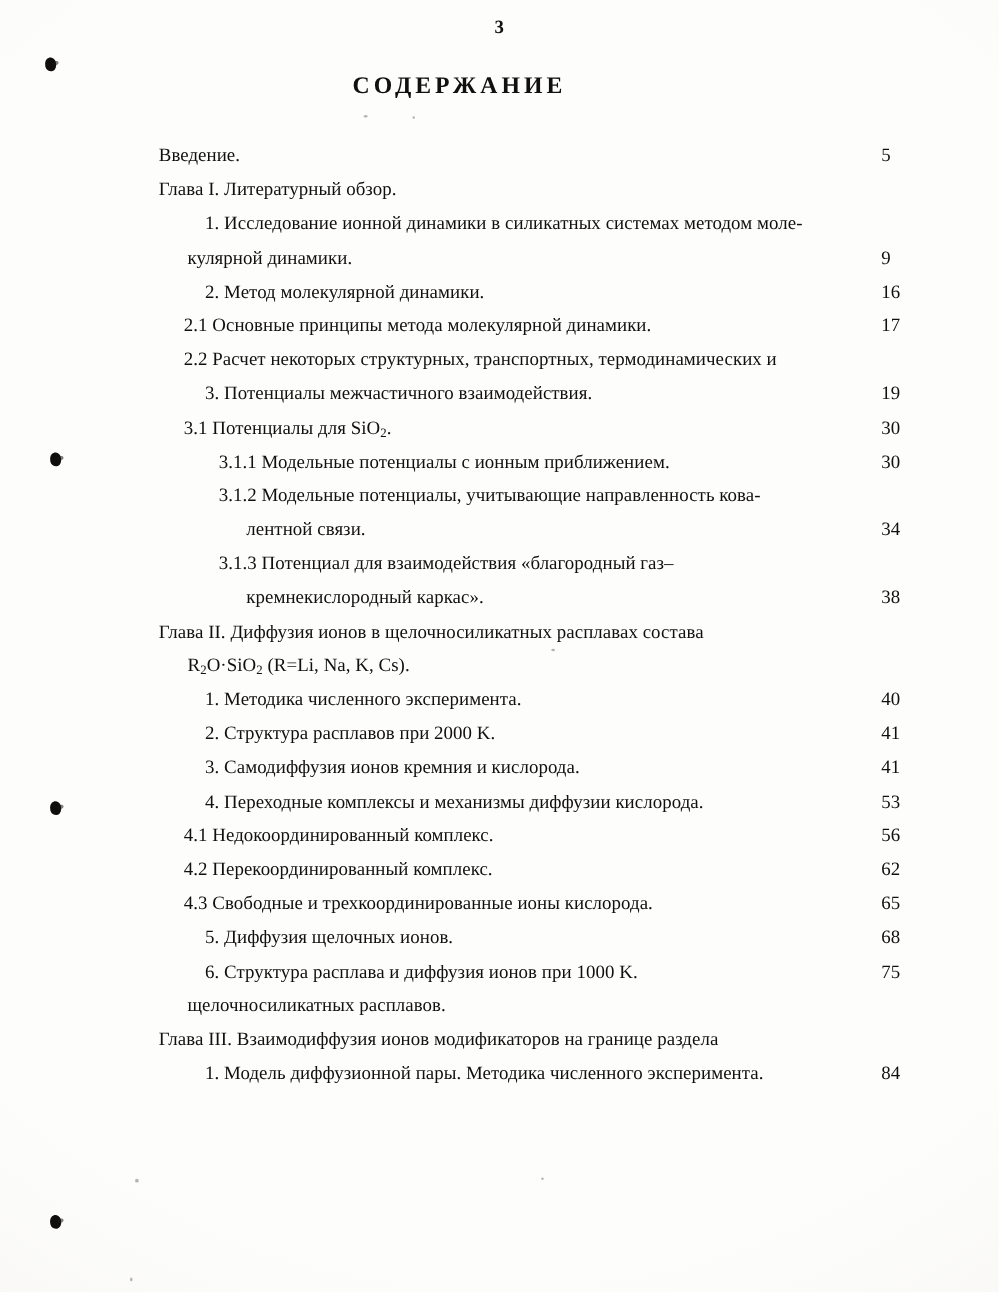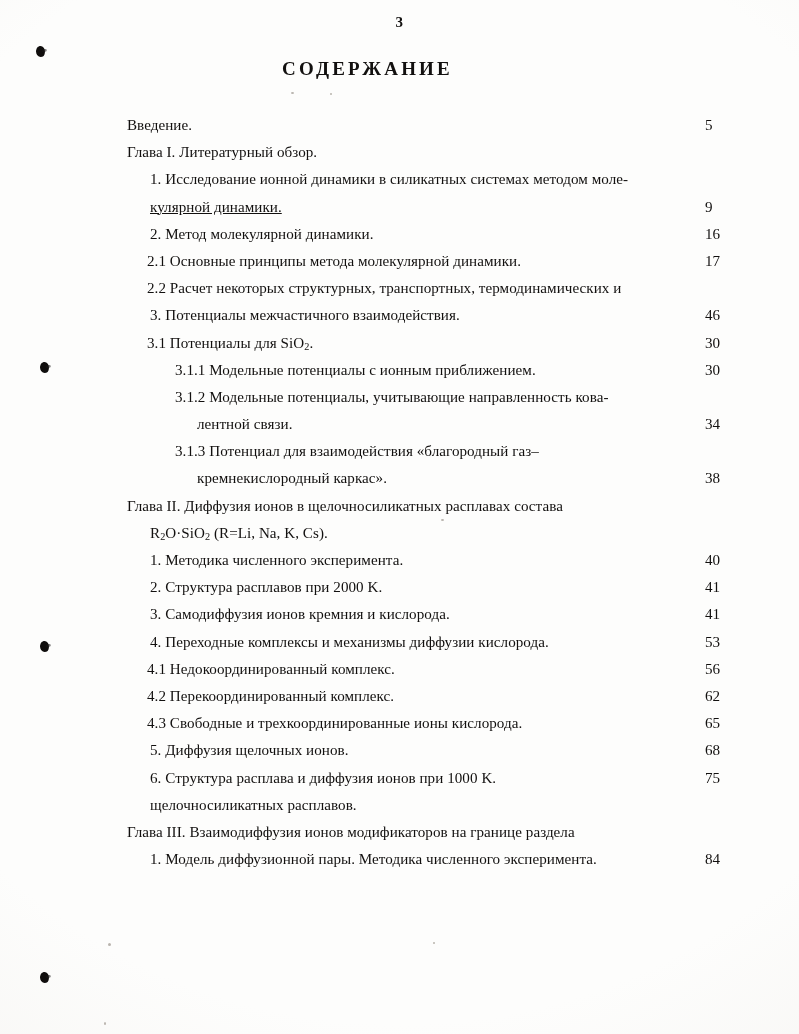--- a/index.html
+++ b/index.html
@@ -75,22 +75,22 @@
     position: absolute;
     top: 0;
     font-size: 15.1px;
     line-height: 27.2px;
     letter-spacing: 0.05px;
   }
 
   
   .lvl0 .toc-label { left: 127px; }
   .lvl0c .toc-label { left: 150px; }
-  .lvl1 .toc-label { left: 150px; }
-  .lvl1c .toc-label { left: 150px; text-decoration: underline; }
+  .lvl1 .toc-label { left: 164px; }
+  .lvl1c .toc-label { left: 150px; }
   .lvl2 .toc-label { left: 147px; text-align: center; }
   .lvl2c .toc-label { left: 185px; }
   .lvl3 .toc-label { left: 175px; }
   .lvl3c .toc-label { left: 197px; }
 
   .toc-page {
     position: absolute;
     top: 0;
     left: 705px;
     font-size: 15.1px;
@@ -165,21 +165,21 @@
       </div>
       <div class="toc-row lvl2">
         <span class="toc-label">2.1 Основные принципы метода молекулярной динамики.</span>
         <span class="toc-page">17</span>
       </div>
       <div class="toc-row lvl2">
         <span class="toc-label">2.2 Расчет некоторых структурных, транспортных, термодинамических и</span>
       </div>
       <div class="toc-row lvl1">
         <span class="toc-label">3. Потенциалы межчастичного взаимодействия.</span>
-        <span class="toc-page">46</span>
+        <span class="toc-page">19</span>
       </div>
       <div class="toc-row lvl2">
         <span class="toc-label">3.1 Потенциалы для SiO<sub>2</sub>.</span>
         <span class="toc-page">30</span>
       </div>
       <div class="toc-row lvl3">
         <span class="toc-label">3.1.1 Модельные потенциалы с ионным приближением.</span>
         <span class="toc-page">30</span>
       </div>
       <div class="toc-row lvl3">

